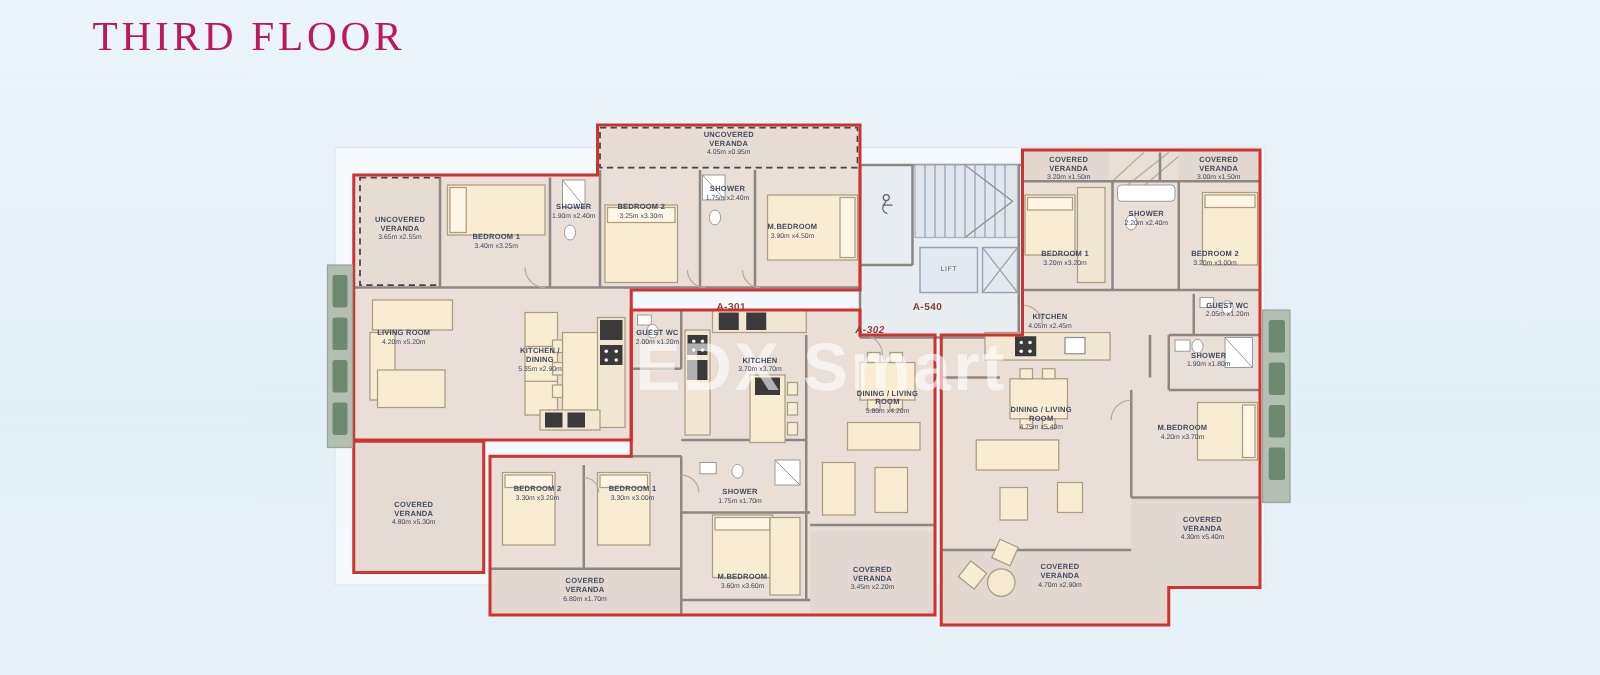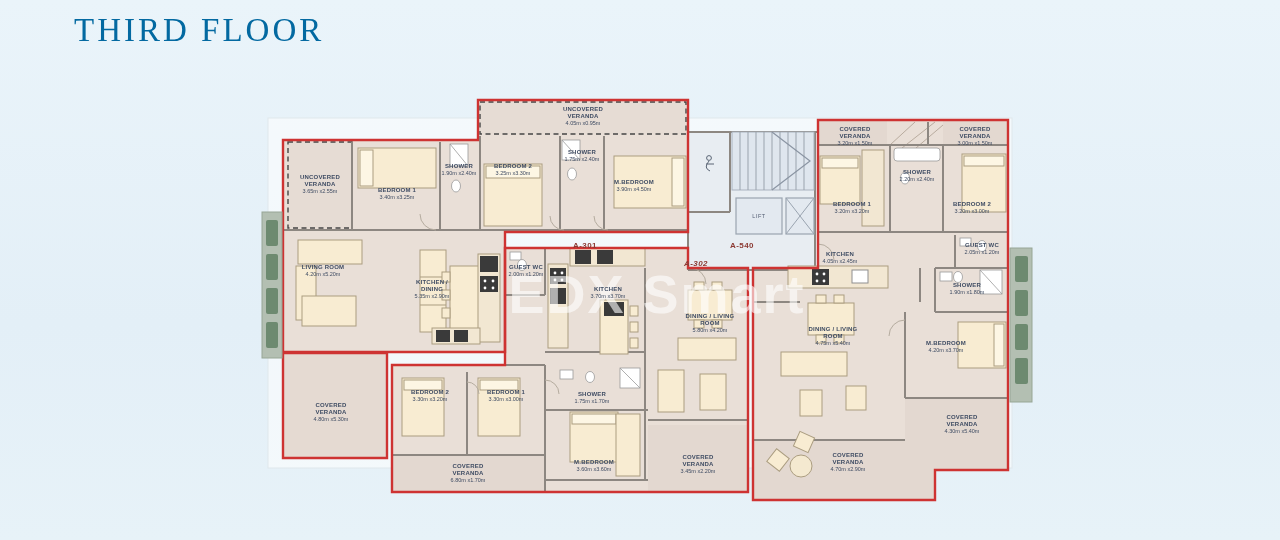--- a/index.html
+++ b/index.html
@@ -5,21 +5,21 @@
   html,body{margin:0;padding:0;}
   body{
     width:1280px;height:540px;overflow:hidden;position:relative;
     background:linear-gradient(180deg,#eaf4fa 0%,#e3eff7 60%,#e7f2f8 100%);
     font-family:"Liberation Sans", sans-serif;
   }
   .stage{position:absolute;inset:0;}
   .page-title{
     position:absolute;left:74px;top:12px;margin:0;
     font-family:"Liberation Serif", serif;font-weight:500;
-    font-size:33px;letter-spacing:3px;color:#0369a1;
+    font-size:33px;letter-spacing:3px;color:#be185d;
   }
   svg.plan{position:absolute;left:0;top:0;z-index:1;}
   .watermark{
     position:absolute;left:657px;top:294px;z-index:5;
     transform:translate(-50%,-50%);text-align:right;
     color:rgba(255,255,255,0.60);font-weight:700;font-size:54px;
     letter-spacing:2px;line-height:1.15;white-space:nowrap;pointer-events:none;
   }
   #labels-layer{position:absolute;inset:0;z-index:6;pointer-events:none;}
   .lbl{

